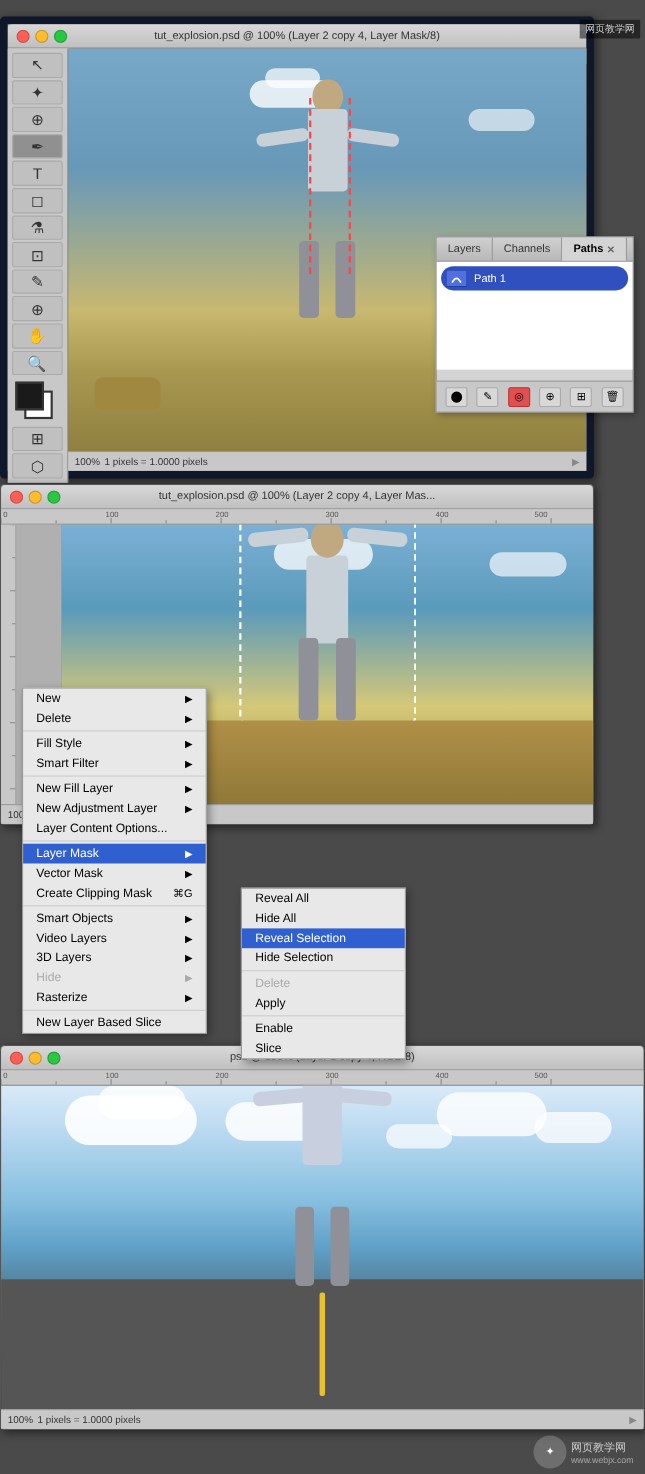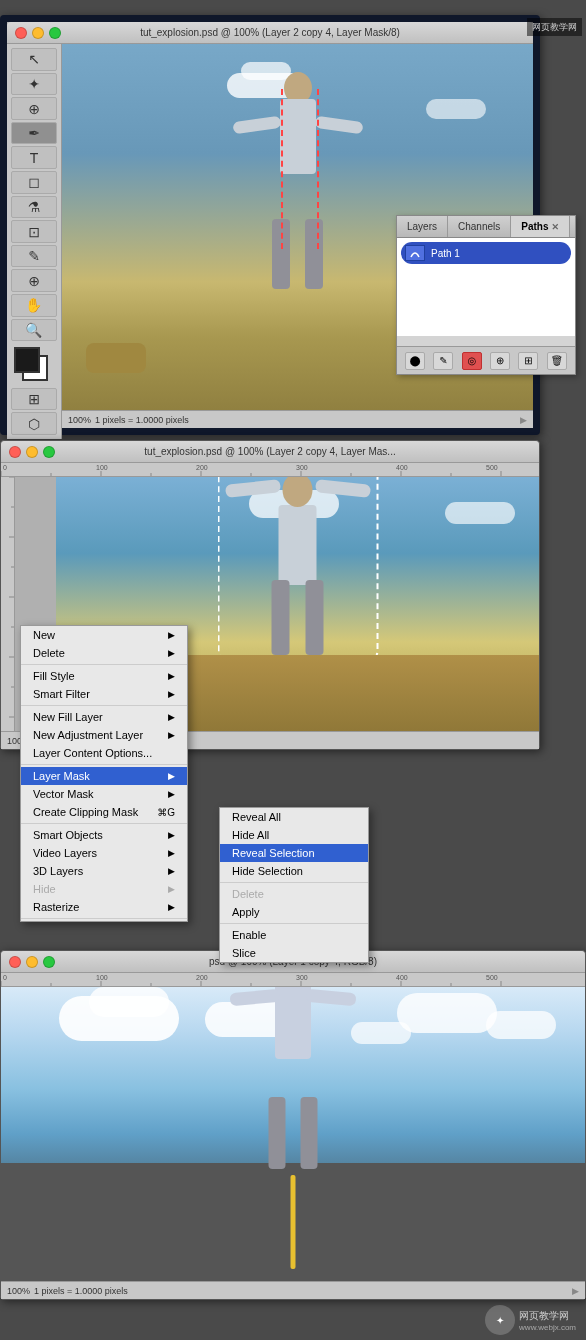--- a/index.html
+++ b/index.html
@@ -584,20 +584,23 @@
   </div>
   <div class="menu-item disabled">
     <span>Hide</span>
     <span class="menu-arrow">▶</span>
   </div>
   <div class="menu-item">
     <span>Rasterize</span>
     <span class="menu-arrow">▶</span>
   </div>
   <div class="menu-separator"></div>
+  <div class="menu-item">
+    <span>New Layer Based Slice</span>
+  </div>
 </div>
 
 <div class="submenu">
   <div class="menu-item">
     <span>Reveal All</span>
   </div>
   <div class="menu-item">
     <span>Hide All</span>
   </div>
   <div class="menu-item active">

